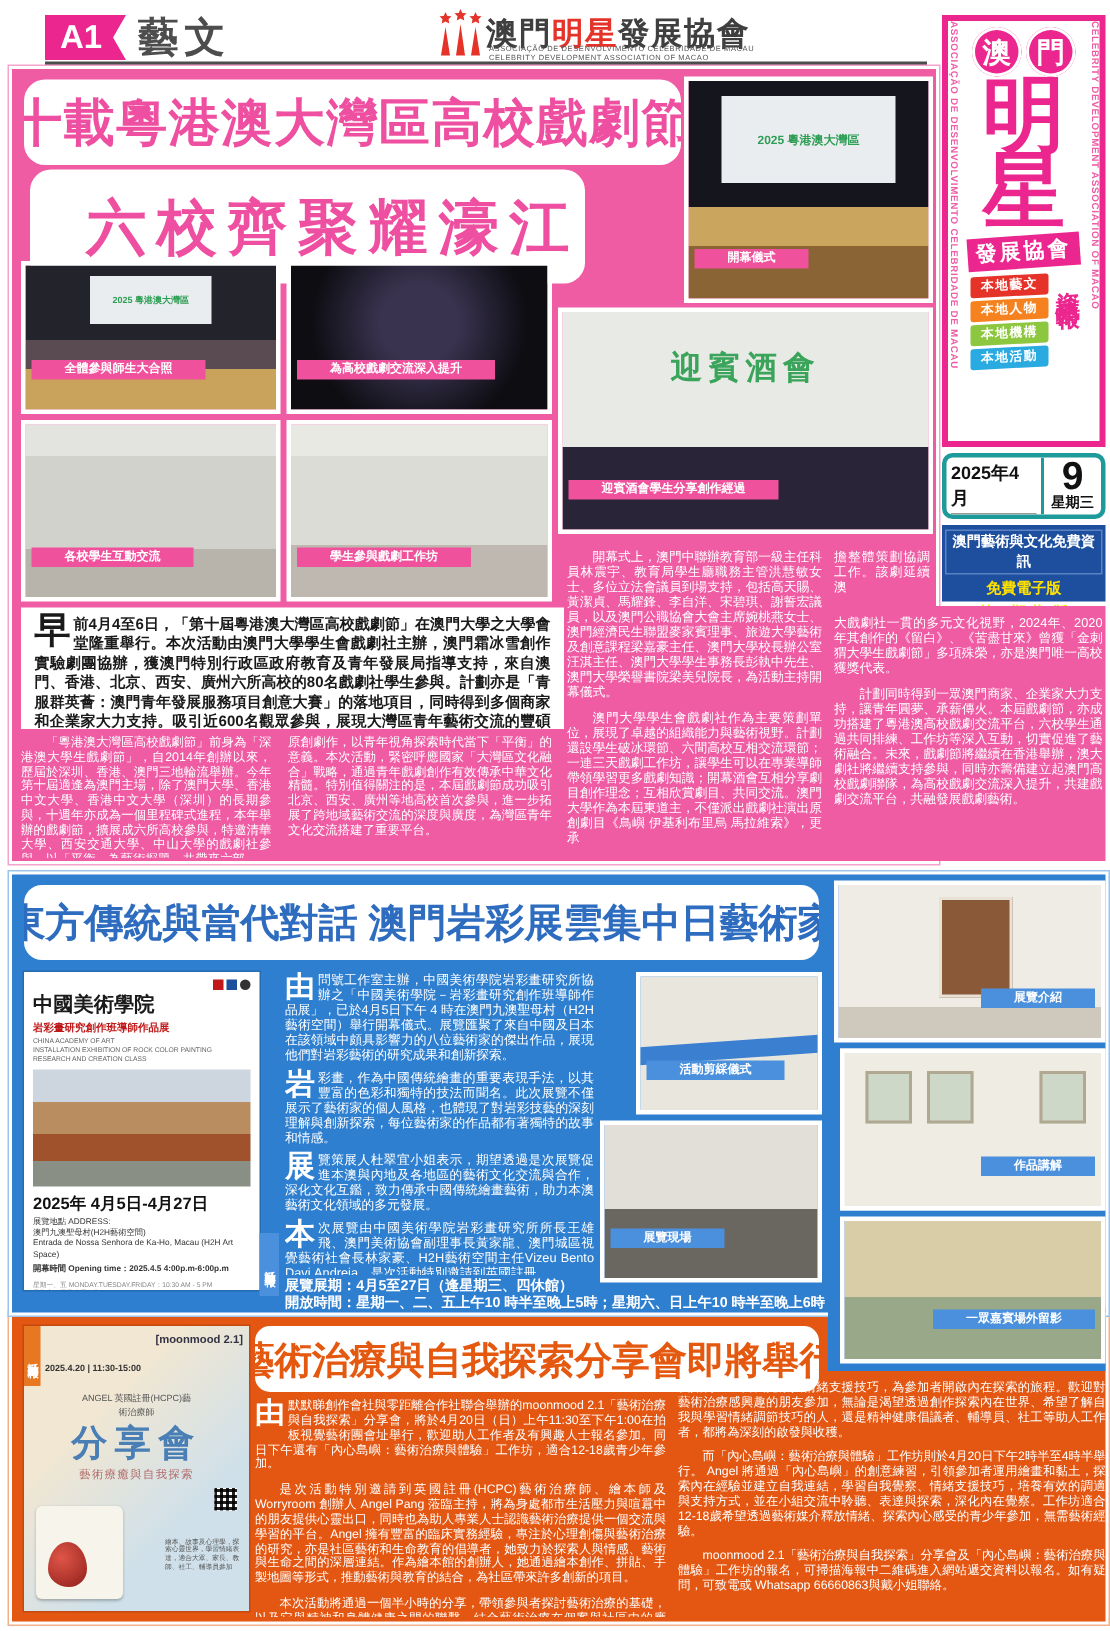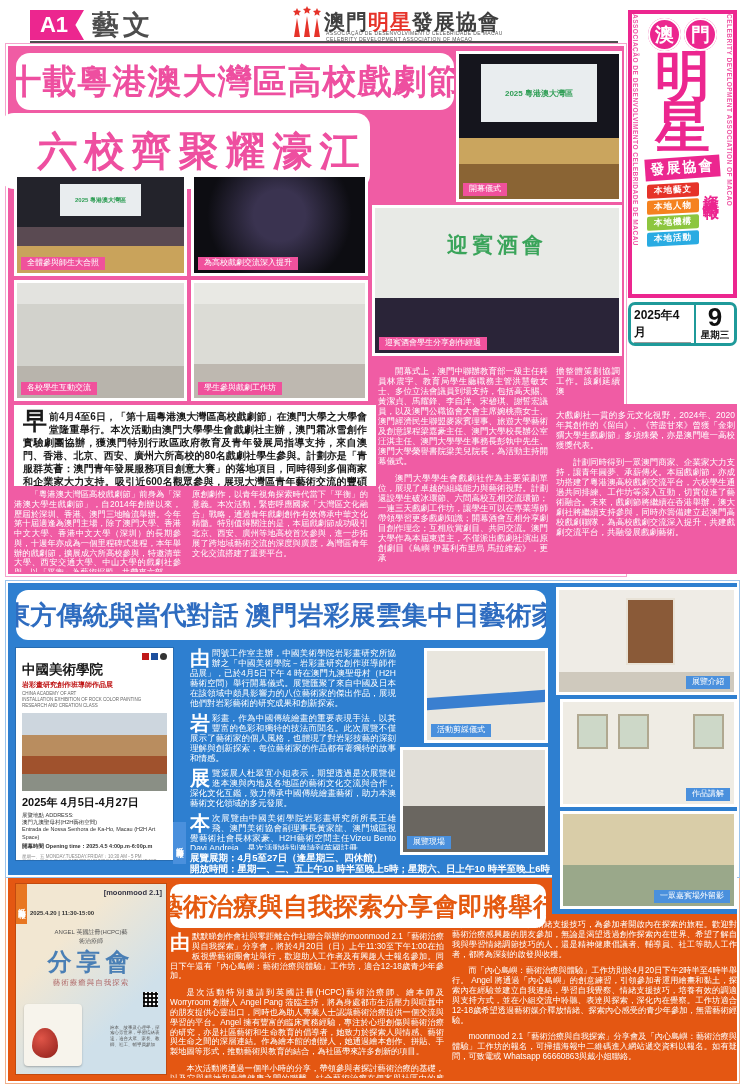--- a/index.html
+++ b/index.html
@@ -47,22 +47,22 @@
   .panel-blue{background:#2e7fd0;box-shadow:0 0 0 2px #fff,0 0 0 3px #9cc4ec;}
   .panel-blue-ext{background:#2e7fd0;}
   .panel-orange{background:#e45712;box-shadow:0 0 0 2px #fff,0 0 0 3px #f2b08a;}
   .hlbox{background:#fff;border-radius:14px;display:flex;align-items:center;justify-content:center;overflow:hidden;}
   .hl1{font-size:34px;font-weight:900;color:#ee4fa0;letter-spacing:1px;white-space:nowrap;}
   .hl2{font-size:40px;font-weight:900;color:#ee4fa0;letter-spacing:7px;white-space:nowrap;}
   .hlblue{font-size:26px;font-weight:900;color:#2e6cc0;white-space:nowrap;}
   .hlorange{font-size:25px;font-weight:900;color:#e4590f;white-space:nowrap;}
   
   .photo{border:3px solid #fff;overflow:hidden;}
-  .cap{position:absolute;bottom:3px;left:4px;background:#f0519c;color:#fff;font-size:8px;font-weight:normal;
-       padding:1px 6px;white-space:nowrap;line-height:1.35;}
+  .cap{position:absolute;bottom:20px;left:4px;background:#f0519c;color:#fff;font-size:8px;font-weight:bold;
+       padding:1px 22px;white-space:nowrap;line-height:1.35;}
   .cap.bl{background:#4a90dd;}
   .cap.rt{left:auto;right:4px;}
   .ph-stage{background:linear-gradient(#15151d 0 58%,#caa55e 58% 76%,#8a6434 76% 100%);}
   .ph-screen{position:absolute;left:14%;top:7%;width:72%;height:40%;background:#e9edef;display:flex;
              align-items:center;justify-content:center;text-align:center;color:#2f9e55;font-weight:bold;font-size:8px;}
   .ph-group{background:linear-gradient(#23232b 0 52%,#5a4a52 52% 72%,#c9a35b 72% 100%);}
   .ph-dark{background:radial-gradient(circle at 50% 40%,#3a3350 0 25%,#0d0d12 70%);}
   .ph-recep{background:linear-gradient(#e8eae6 0 62%,#2a2438 62% 100%);}
   .recep-txt{position:absolute;top:16%;width:100%;text-align:center;color:#3aa45a;font-size:21px;font-weight:900;letter-spacing:4px;}
   .ph-room{background:linear-gradient(#e3e3df 0 18%,#d2d2cc 18% 72%,#b8b4ac 72% 100%);}
@@ -175,28 +175,33 @@
       <div class="dmonth">2025年4月</div>
       <div class="dlunar">乙巳年三月十二日</div>
 
     </div>
     <div class="dateR">
       <div class="dday">9</div>
       <div class="dweek">星期三</div>
     </div>
   </div>
 
+  <div class="abs freebox" style="left:628px;top:350px;width:109px;height:51px;">
+    <div class="fline1">澳門藝術與文化免費資訊</div>
+    <div class="fyellow">免費電子版</div>
+    <div class="fyellow">第24期  共1版</div>
+  </div>
 
   <div class="abs panel-pink" style="left:8px;top:46px;width:616px;height:528px;"></div>
   <div class="abs panel-pink-ext" style="left:624px;top:404px;width:113px;height:170px;"></div>
 
   <div class="abs hlbox" style="left:16px;top:53px;width:438px;height:57px;">
     <span class="hl1">十載粵港澳大灣區高校戲劇節</span>
   </div>
-  <div class="abs hlbox" style="left:0;top:113px;width:370px;height:76px;padding-left:34px;">
+  <div class="abs hlbox" style="left:20px;top:113px;width:370px;height:76px;padding-left:34px;">
     <span class="hl2">六校齊聚耀濠江</span>
   </div>
 
   <div class="abs photo ph-stage" style="left:456px;top:51px;width:166px;height:151px;">
     <div class="ph-screen">2025 粵港澳大灣區</div>
     <div class="cap">開幕儀式</div>
   </div>
   <div class="abs photo ph-group" style="left:14px;top:174px;width:173px;height:102px;">
     <div class="ph-screen" style="left:26%;width:48%;height:34%;font-size:6px;">2025 粵港澳大灣區</div>
     <div class="cap">全體參與師生大合照</div>

